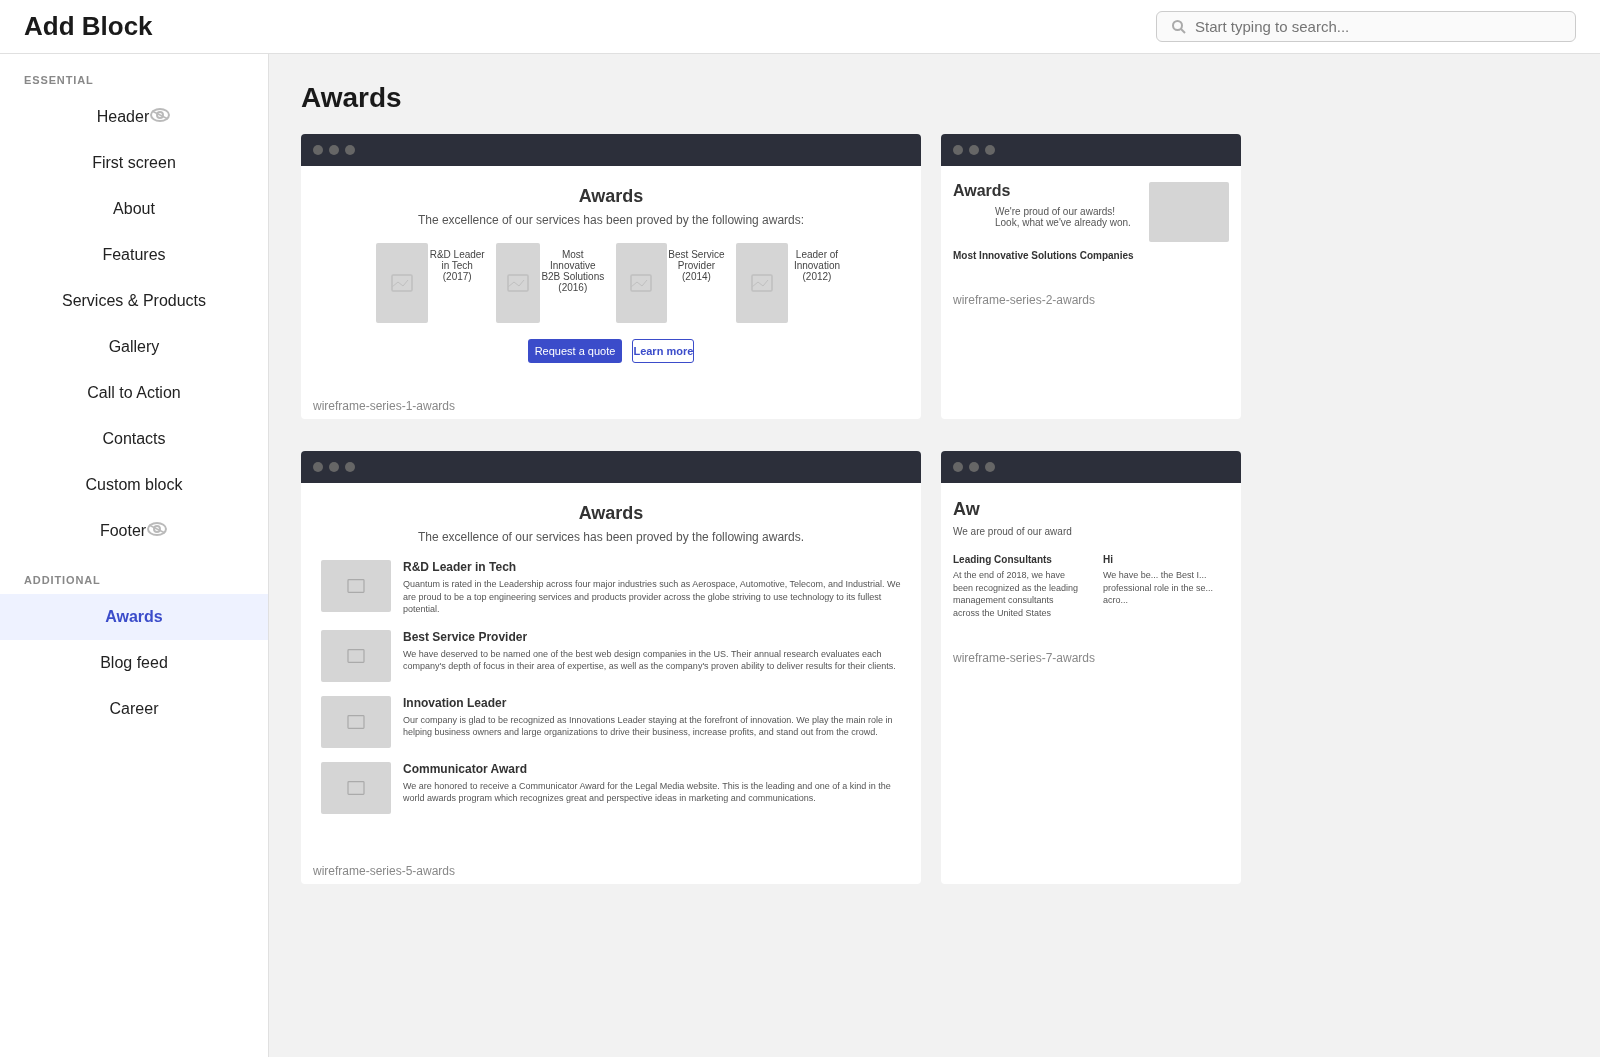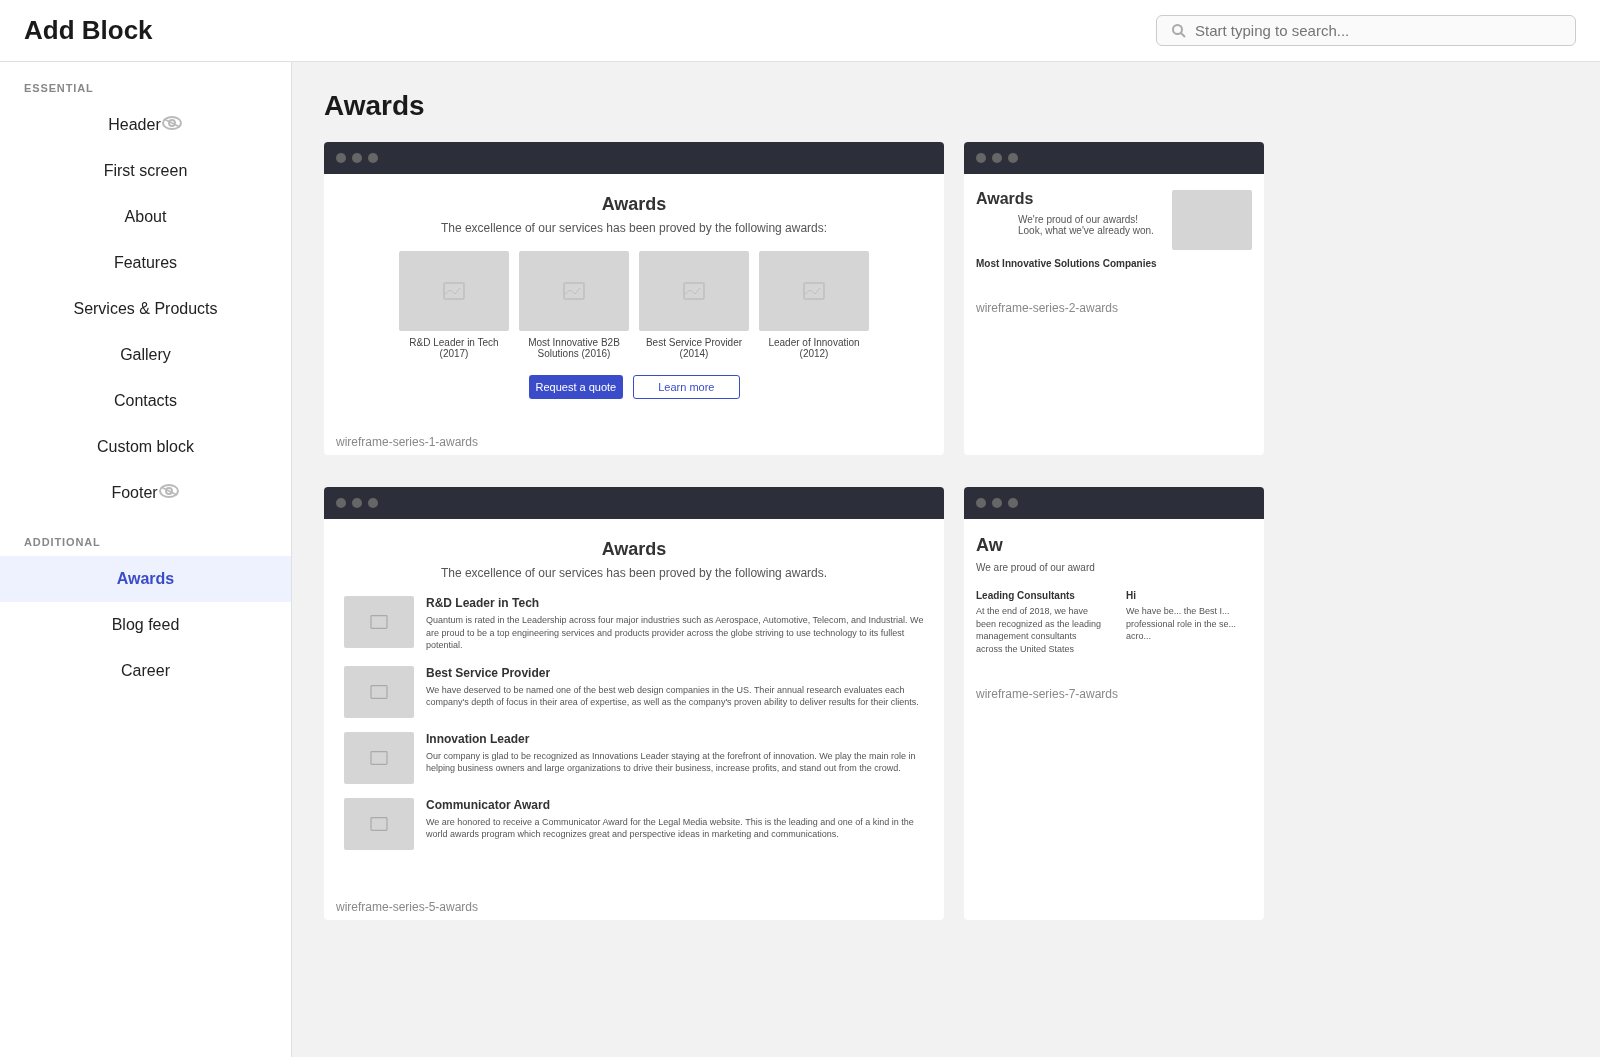--- a/index.html
+++ b/index.html
@@ -1,38 +1,38 @@
 <!DOCTYPE html>
 <html><head>
   <meta charset="utf-8">
   <style>
     * { box-sizing: border-box; margin: 0; padding: 0; }
     body { font-family: -apple-system, BlinkMacSystemFont, 'Segoe UI', sans-serif; background: #fff; display: flex; flex-direction: column; height: 1057px; overflow: hidden; }
 
     
     .top-bar {
       display: flex; align-items: center; padding: 12px 24px; border-bottom: 1px solid #e0e0e0;
-      background: #fff; height: 62px; flex-shrink: 0;
+      background: #fff; height: 54px; flex-shrink: 0;
     }
     .top-bar h1 { font-size: 26px; font-weight: 700; color: #1a1a1a; margin-right: auto; }
     .search-wrap {
       display: flex; align-items: center; border: 1.5px solid #ccc; border-radius: 6px;
       padding: 6px 14px; width: 420px; background: #fafafa;
     }
     .search-wrap svg { width: 16px; height: 16px; color: #aaa; margin-right: 8px; flex-shrink: 0; }
     .search-wrap input {
       border: none; background: transparent; outline: none; font-size: 15px; color: #999; width: 100%;
     }
 
     
     .main { display: flex; flex: 1; overflow: hidden; }
 
     
     .sidebar {
-      width: 292px; border-right: 1px solid #e0e0e0; background: #fff;
+      width: 269px; border-right: 1px solid #e0e0e0; background: #fff;
       overflow-y: auto; flex-shrink: 0; padding-bottom: 24px;
     }
     .sidebar-section-label {
       font-size: 11px; font-weight: 700; color: #888; letter-spacing: 0.08em;
       padding: 20px 24px 8px; text-transform: uppercase;
     }
     .sidebar-item {
       display: flex; align-items: center; justify-content: center;
       padding: 14px 24px; font-size: 16px; color: #222; cursor: pointer;
     }
@@ -63,29 +63,29 @@
     
     .wf-title { text-align: center; font-size: 18px; font-weight: 700; color: #333; margin-bottom: 6px; }
     .wf-subtitle { text-align: center; font-size: 12px; color: #555; margin-bottom: 16px; }
     .wf-images { display: flex; gap: 10px; margin-bottom: 16px; justify-content: center; }
     .wf-img-box {
       width: 110px; height: 80px; background: #d5d5d5; border-radius: 2px;
       display: flex; align-items: center; justify-content: center;
     }
     .wf-img-box svg { opacity: 0.5; }
     .wf-img-label { text-align: center; font-size: 10px; color: #444; margin-top: 6px; }
-    .wf-img-wrap { display: flex; flex-direction: column; width: 110px; }
+    .wf-img-wrap { display: flex; flex-direction: row; width: 110px; }
     .wf-buttons { display: flex; gap: 10px; justify-content: center; margin-top: 8px; }
     .wf-btn-primary {
       background: #3b4cca; color: #fff; font-size: 11px; padding: 5px 7px;
       border: none; border-radius: 3px; cursor: pointer;
     }
     .wf-btn-secondary {
-      background: transparent; color: #3b4cca; font-size: 11px; padding: 5px 24px;
-      border: 1.5px solid #3b4cca; border-radius: 3px; cursor: pointer;
+      background: transparent; color: #3b4cca; font-size: 11px; padding: 5px 0;
+      border: 1.5px solid #3b4cca; border-radius: 3px; cursor: pointer; font-weight: bold;
     }
 
     
     .wf2-body { padding: 16px 12px; }
     .wf2-title { font-size: 16px; font-weight: 700; color: #333; margin-bottom: 6px; }
     .wf2-subtitle { font-size: 10px; color: #555; margin-bottom: 12px; margin-left: 42px; }
     .wf2-thumb { width: 80px; height: 60px; background: #d5d5d5; border-radius: 2px; float: right; margin-left: 8px; }
     .wf2-award-label { font-size: 10px; color: #333; font-weight: 600; clear: both; margin-top: 8px; }
     .wf2-row { display: flex; gap: 8px; }
     .wf2-col { flex: 1; }
@@ -145,20 +145,23 @@
       <span>About</span>
     </div>
     <div class="sidebar-item">
       <span>Features</span>
     </div>
     <div class="sidebar-item">
       <span>Services &amp; Products</span>
     </div>
     <div class="sidebar-item">
       <span>Gallery</span>
+    </div>
+    <div class="sidebar-item">
+      <span>Call to Action</span>
     </div>
     <div class="sidebar-item">
       <span>Contacts</span>
     </div>
     <div class="sidebar-item">
       <span>Custom block</span>
     </div>
     <div class="sidebar-item">
       <span>Footer</span>
       <span class="eye-icon">

